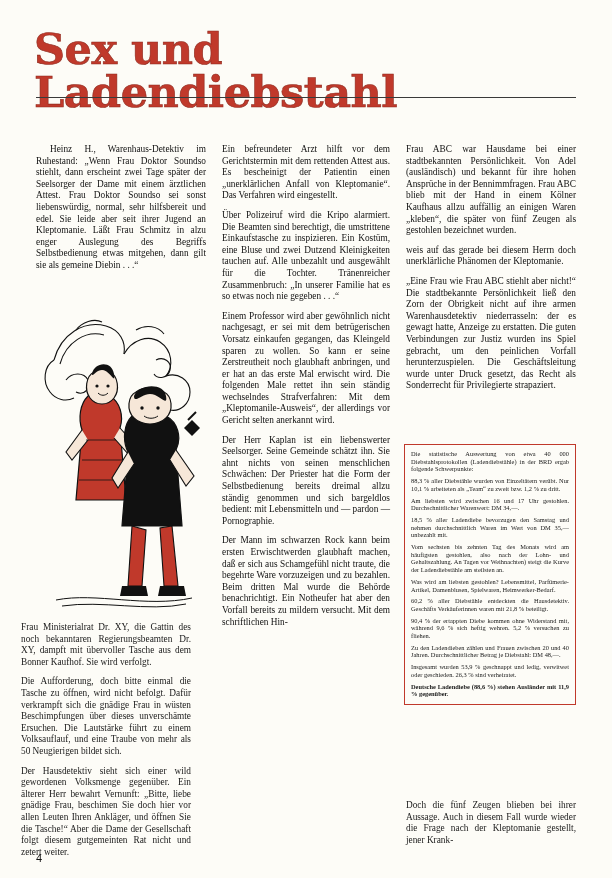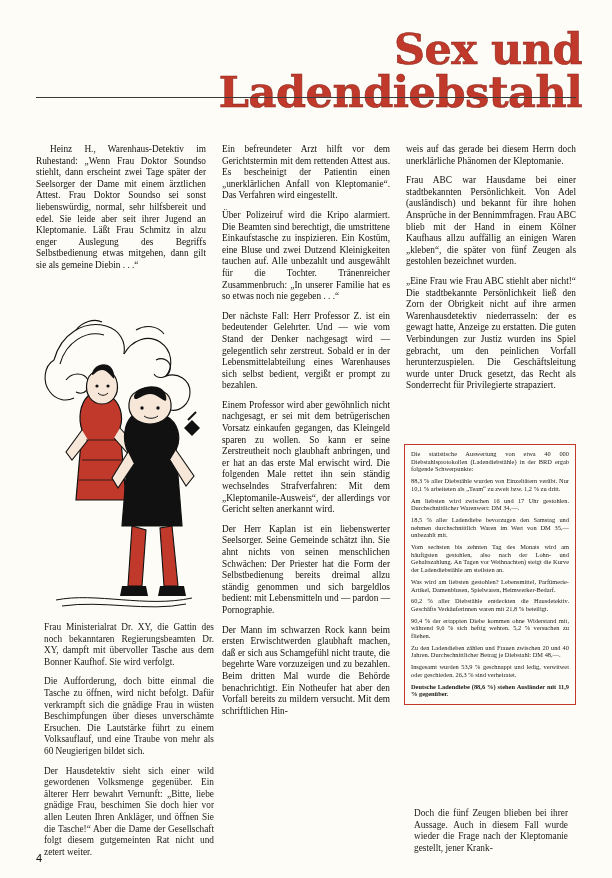--- a/index.html
+++ b/index.html
@@ -24,21 +24,21 @@
   .headline {
     position: absolute;
     left: 34px;
     top: 28px;
     width: 548px;
     font-family: "DejaVu Serif", serif;
     font-weight: bold;
     font-size: 43px;
     letter-spacing: -0.5px;
     color: #c0392b;
-    text-align: right;
+    text-align: left;
     line-height: 1;
     -webkit-text-stroke: 0.6px #8e2a1e;
   }
   .rule {
     position: absolute;
     left: 36px;
     top: 97px;
     width: 540px;
     height: 1px;
     background: #3a3a3a;
@@ -69,21 +69,21 @@
     position: absolute;
     left: 36px;
     top: 300px;
     width: 170px;
     height: 315px;
   }
   .illus svg { display: block; }
 
   .caption {
     position: absolute;
-    left: 44px;
+    left: 21px;
     top: 622px;
     width: 170px;
     font-size: 9.3px;
     line-height: 11.6px;
     text-align: justify;
   }
   .caption p { margin: 0 0 8px 0; }
 
   
   .statbox {
@@ -105,21 +105,21 @@
 
   .col3-tail {
     position: absolute;
     left: 406px;
     top: 800px;
     width: 170px;
     font-size: 9.3px;
     line-height: 11.6px;
     text-align: justify;
   }
-  .col3-tail p { margin: 8px; }
+  .col3-tail p { margin: 0; }
 
   .folio {
     position: absolute;
     left: 36px;
     top: 852px;
     font-size: 11px;
     font-family: "Liberation Sans", sans-serif;
     color: #111;
   }
 </style>
@@ -189,36 +189,35 @@
 
       <g stroke="#111" stroke-width="1" fill="none">
         <path d="M20 300 C60 292 110 308 156 298"></path>
         <path d="M26 306 C66 300 112 312 150 304"></path>
       </g>
     </svg>
   </div>
 
   <div class="caption">
     <p>Frau Ministerialrat Dr. XY, die Gattin des noch bekanntaren Regierungsbeamten Dr. XY, dampft mit übervoller Tasche aus dem Bonner Kaufhof. Sie wird verfolgt.</p>
-    <p>Die Aufforderung, doch bitte einmal die Tasche zu öffnen, wird nicht befolgt. Dafür verkrampft sich die gnädige Frau in wüsten Beschimpfungen über dieses unverschämte Ersuchen. Die Lautstärke führt zu einem Volksauflauf, und eine Traube von mehr als 60 Neugierigen bildet sich.</p>
+    <p>Die Aufforderung, doch bitte einmal die Tasche zu öffnen, wird nicht befolgt. Dafür verkrampft sich die gnädige Frau in wüsten Beschimpfungen über dieses unverschämte Ersuchen. Die Lautstärke führt zu einem Volksauflauf, und eine Traube von mehr als 50 Neugierigen bildet sich.</p>
     <p>Der Hausdetektiv sieht sich einer wild gewordenen Volksmenge gegenüber. Ein älterer Herr bewahrt Vernunft: „Bitte, liebe gnädige Frau, beschimen Sie doch hier vor allen Leuten Ihren Ankläger, und öffnen Sie die Tasche!“ Aber die Dame der Gesellschaft folgt diesem gutgemeinten Rat nicht und zetert weiter.</p>
   </div>
 
   <div class="col" id="col2">
     <p>Ein befreundeter Arzt hilft vor dem Gerichtstermin mit dem rettenden Attest aus. Es bescheinigt der Patientin einen „unerklärlichen Anfall von Kleptomanie“. Das Verfahren wird eingestellt.</p>
     <p>Über Polizeiruf wird die Kripo alarmiert. Die Beamten sind berechtigt, die umstrittene Einkaufstasche zu inspizieren. Ein Kostüm, eine Bluse und zwei Dutzend Kleinigkeiten tauchen auf. Alle unbezahlt und ausgewählt für die Tochter. Tränenreicher Zusammenbruch: „In unserer Familie hat es so etwas noch nie gegeben . . .“</p>
-    <p>Der nächste Fall: Herr Professor Z. ist ein bedeutender Gelehrter. Und — wie vom Stand der Denker nachgesagt wird — gelegentlich sehr zerstreut. Sobald er in der Lebensmittelabteilung eines Warenhauses sich selbst bedient, vergißt er prompt zu bezahlen.</p>
     <p>Einem Professor wird aber gewöhnlich nicht nachgesagt, er sei mit dem betrügerischen Vorsatz einkaufen gegangen, das Kleingeld sparen zu wollen. So kann er seine Zerstreutheit noch glaubhaft anbringen, und er hat an das erste Mal erwischt wird. Die folgenden Male rettet ihn sein ständig wechselndes Strafverfahren: Mit dem „Kleptomanile-Ausweis“, der allerdings vor Gericht selten anerkannt wird.</p>
     <p>Der Herr Kaplan ist ein liebenswerter Seelsorger. Seine Gemeinde schätzt ihn. Sie ahnt nichts von seinen menschlichen Schwächen: Der Priester hat die Form der Selbstbedienung bereits dreimal allzu ständig genommen und sich bargeldlos bedient: mit Lebensmitteln und — pardon — Pornographie.</p>
     <p>Der Mann im schwarzen Rock kann beim ersten Erwischtwerden glaubhaft machen, daß er sich aus Schamgefühl nicht traute, die begehrte Ware vorzuzeigen und zu bezahlen. Beim dritten Mal wurde die Behörde benachrichtigt. Ein Notheufer hat aber den Vorfall bereits zu mildern versucht. Mit dem schriftlichen Hin-</p>
   </div>
 
   <div class="col" id="col3">
+    <p>Frau ABC war Hausdame bei einer stadtbekannten Persönlichkeit. Von Adel (ausländisch) und bekannt für ihre hohen Ansprüche in der Bennimmfragen. Frau ABC blieb mit der Hand in einem Kölner Kaufhaus allzu auffällig an einigen Waren „kleben“, die später von fünf Zeugen als gestohlen bezeichnet wurden.</p>
     <p>weis auf das gerade bei diesem Herrn doch unerklärliche Phänomen der Kleptomanie.</p>
-    <p>Frau ABC war Hausdame bei einer stadtbekannten Persönlichkeit. Von Adel (ausländisch) und bekannt für ihre hohen Ansprüche in der Bennimmfragen. Frau ABC blieb mit der Hand in einem Kölner Kaufhaus allzu auffällig an einigen Waren „kleben“, die später von fünf Zeugen als gestohlen bezeichnet wurden.</p>
     <p>„Eine Frau wie Frau ABC stiehlt aber nicht!“ Die stadtbekannte Persönlichkeit ließ den Zorn der Obrigkeit nicht auf ihre armen Warenhausdetektiv niederrasseln: der es gewagt hatte, Anzeige zu erstatten. Die guten Verbindungen zur Justiz wurden ins Spiel gebracht, um den peinlichen Vorfall herunterzuspielen. Die Geschäftsleitung wurde unter Druck gesetzt, das Recht als Sonderrecht für Privilegierte strapaziert.</p>
   </div>
 
   <div class="statbox">
     <p>Die statistische Auswertung von etwa 40 000 Diebstahlsprotokollen (Ladendiebstähle) in der BRD ergab folgende Schwerpunkte:</p>
     <p>88,3 % aller Diebstähle wurden von Einzeltätern verübt. Nur 10,1 % arbeiteten als „Team“ zu zweit bzw. 1,2 % zu dritt.</p>
     <p>Am liebsten wird zwischen 16 und 17 Uhr gestohlen. Durchschnittlicher Warenwert: DM 34,—.</p>
     <p>18,5 % aller Ladendiebe bevorzugen den Samstag und nehmen durchschnittlich Waren im Wert von DM 35,— unbezahlt mit.</p>
     <p>Vom sechsten bis zehnten Tag des Monats wird am häufigsten gestohlen, also nach der Lohn- und Gehaltszahlung. An Tagen vor Weihnachten) steigt die Kurve der Ladendiebstähle am steilsten an.</p>
     <p>Was wird am liebsten gestohlen? Lebensmittel, Parfümerie-Artikel, Damenblusen, Spielwaren, Heimwerker-Bedarf.</p>

